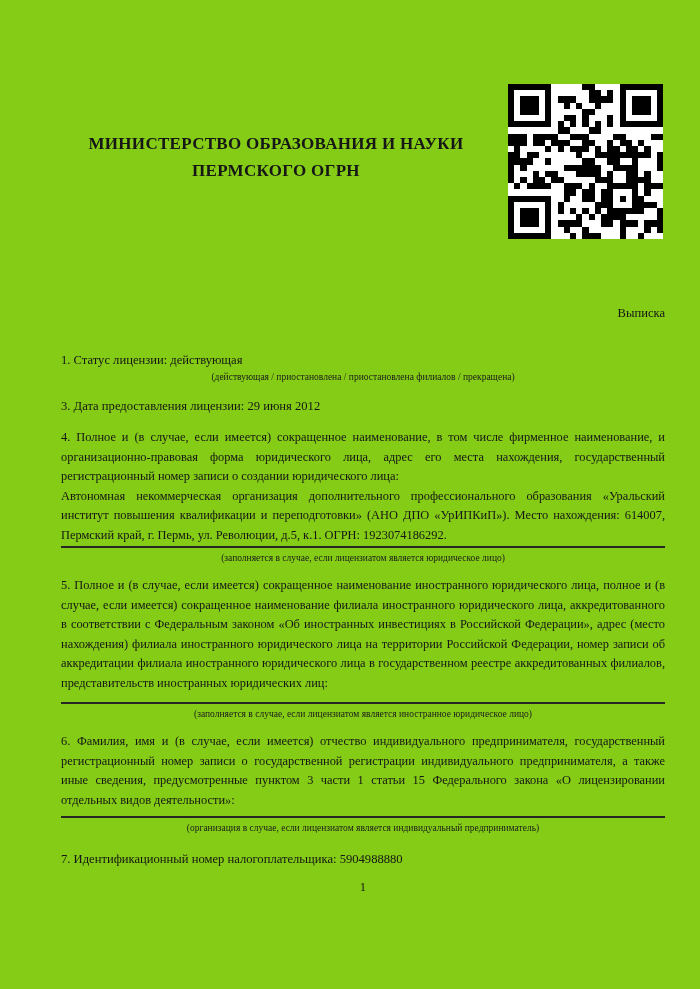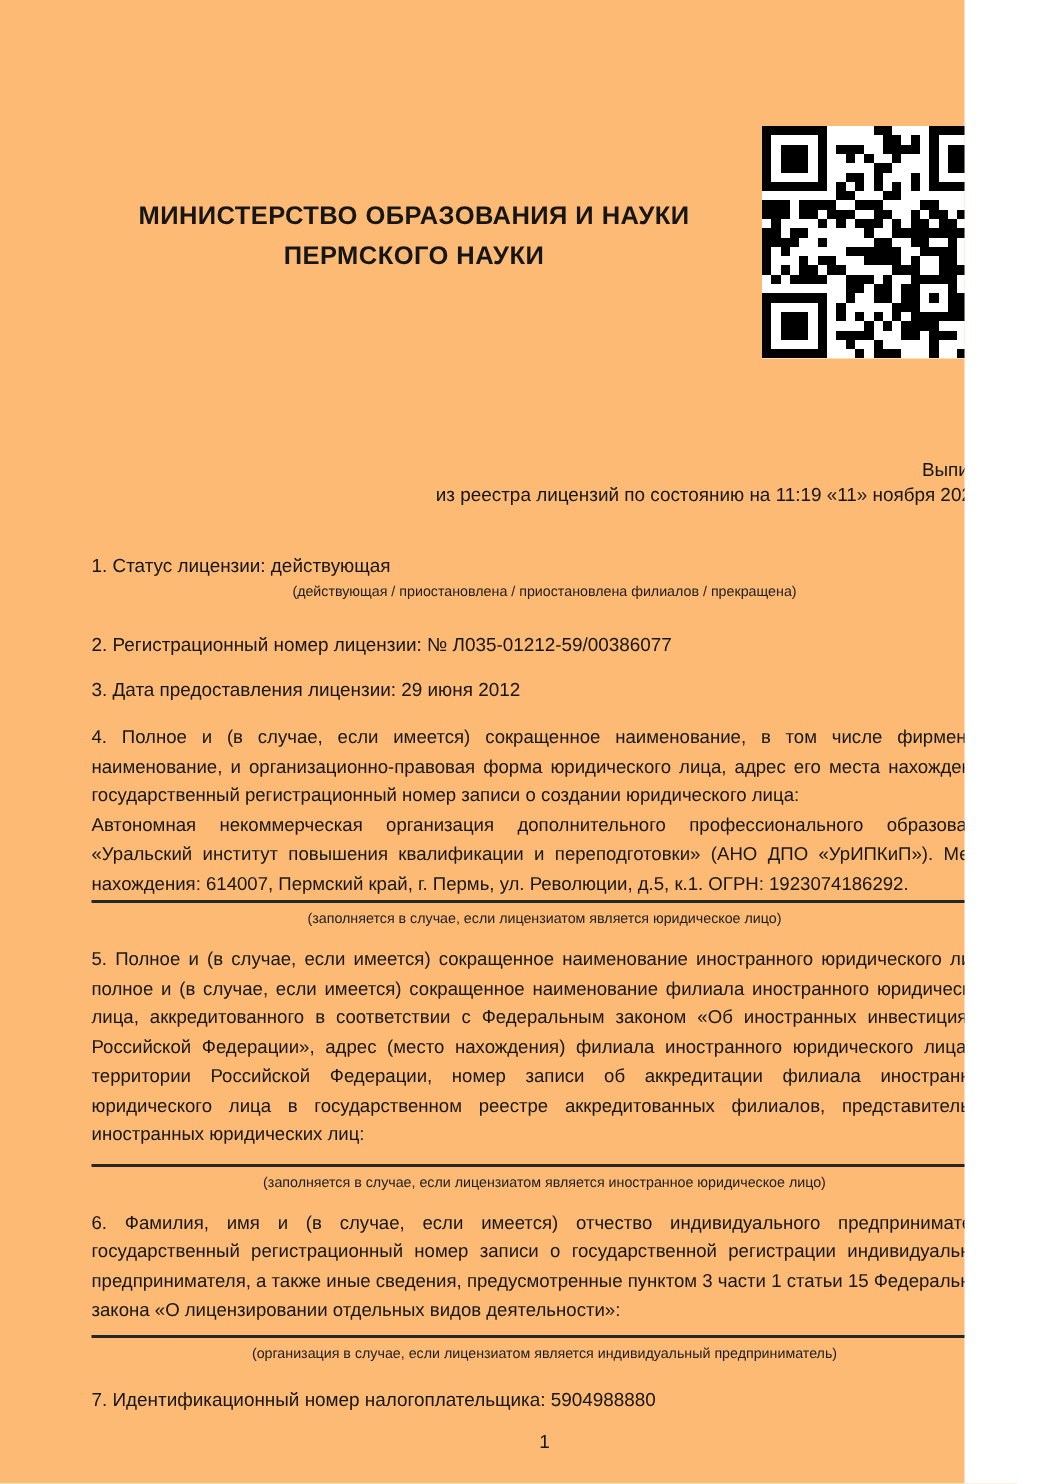--- a/index.html
+++ b/index.html
@@ -1,22 +1,22 @@
 <!DOCTYPE html>
 <html><head>
 <meta charset="utf-8">
 <title>Document</title>
 <style>
   html,body{margin:0;padding:0;background:#ffffff;}
   .page{
     position:relative;
-    width:643px;height:989px;
-    background:#fdba74;
+    width:700px;height:989px;
+    background:#84cc16;
     color:#161616;
-    font-family:Liberation Sans, sans-serif;
+    font-family:Liberation Serif, serif;
     overflow:hidden;
   }
   
   .org-block{
     position:absolute;left:61px;top:130px;width:430px;
     text-align:center;
   }
   .org-line{
     font-weight:bold;font-size:17px;line-height:27px;letter-spacing:.3px;
   }
@@ -48,21 +48,21 @@
   .mt-item7{margin-top:18px;}
   .page-number{margin-top:14px;text-align:center;font-size:12.6px;line-height:14px;}
 </style>
 </head>
 <body>
 
 <div class="page">
 
   <div class="org-block">
     <div class="org-line">МИНИСТЕРСТВО ОБРАЗОВАНИЯ И НАУКИ</div>
-    <div class="org-line">ПЕРМСКОГО НАУКИ</div>
+    <div class="org-line">ПЕРМСКОГО ОГРН</div>
   </div>
 
   <div class="qr">
     <svg id="qr-svg" viewBox="0 0 25 25" xmlns="http://www.w3.org/2000/svg">
         <rect x="0" y="0" width="1" height="1"></rect>
         <rect x="1" y="0" width="1" height="1"></rect>
         <rect x="2" y="0" width="1" height="1"></rect>
         <rect x="3" y="0" width="1" height="1"></rect>
         <rect x="4" y="0" width="1" height="1"></rect>
         <rect x="5" y="0" width="1" height="1"></rect>
@@ -375,27 +375,25 @@
         <rect x="14" y="24" width="1" height="1"></rect>
         <rect x="18" y="24" width="1" height="1"></rect>
         <rect x="21" y="24" width="1" height="1"></rect>
       </svg>
   </div>
 
   <div class="content">
 
     <div class="title">
       <div>Выписка</div>
-      <div>из реестра лицензий по состоянию на 11:19 «11» ноября 2025 г.</div>
     </div>
 
     <div class="line-item mt-item1">1. Статус лицензии: действующая</div>
     <div class="small-caption">(действующая / приостановлена / приостановлена филиалов / прекращена)</div>
 
-    <div class="line-item mt-item2">2. Регистрационный номер лицензии: № Л035-01212-59/00386077</div>
 
     <div class="line-item mt-item3">3. Дата предоставления лицензии: 29 июня 2012</div>
 
     <div class="para mt-para4">
       <div>4. Полное и (в случае, если имеется) сокращенное наименование, в том числе фирменное наименование, и организационно-правовая форма юридического лица, адрес его места нахождения, государственный регистрационный номер записи о создании юридического лица:</div>
       <div>Автономная некоммерческая организация дополнительного профессионального образования «Уральский институт повышения квалификации и переподготовки» (АНО ДПО «УрИПКиП»). Место нахождения: 614007, Пермский край, г. Пермь, ул. Революции, д.5, к.1. ОГРН: 1923074186292.</div>
     </div>
     <div class="rule mt-rule4"></div>
     <div class="small-caption">(заполняется в случае, если лицензиатом является юридическое лицо)</div>
 

